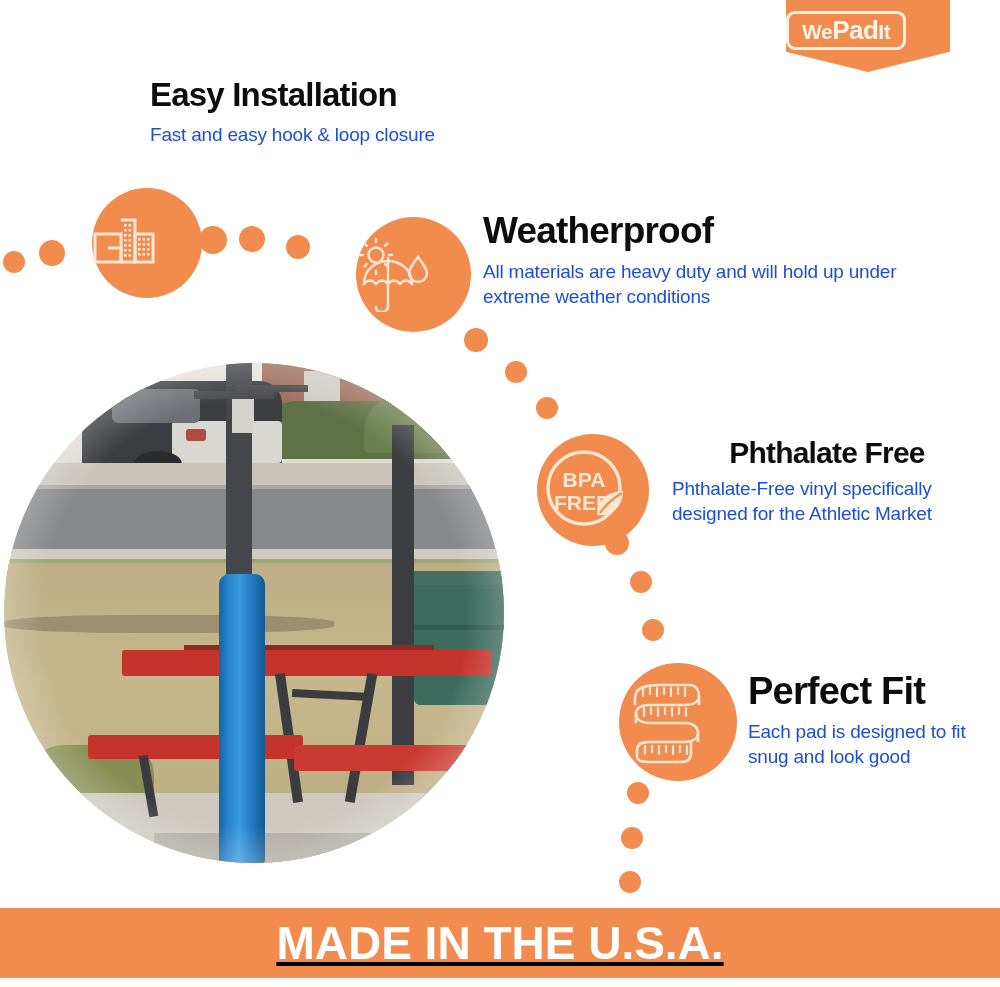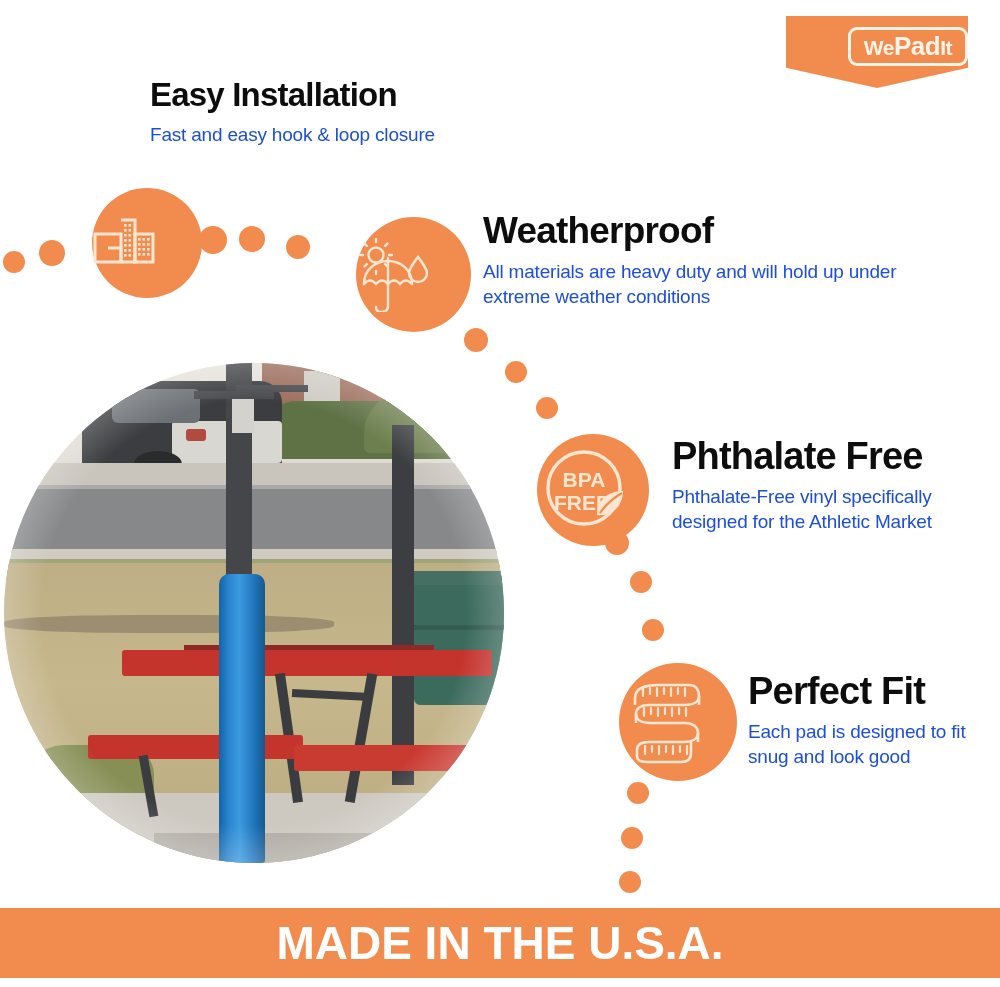--- a/index.html
+++ b/index.html
@@ -7,25 +7,25 @@
   body {
     width:1000px; height:987px;
     font-family:"Liberation Sans", sans-serif;
     position:relative; overflow:hidden;
     background:#ffffff;
   }
 
   
   .logo-badge{
     position:absolute; left:786px; top:0px;
-    width:182px; height:72px;
+    width:164px; height:72px;
     background:var(--orange,#F28B4E);
     -webkit-clip-path: polygon(0 0, 100% 0, 100% 72%, 50% 100%, 0 72%);
     clip-path: polygon(0 0, 100% 0, 100% 72%, 50% 100%, 0 72%);
-    display:flex; align-items:flex-start; justify-content:flex-end;margin-top:16px;
+    display:flex; align-items:flex-start; justify-content:flex-start;
   }
   .logo-inner{
     margin-top:11px;
     border:3px solid #FDF3E7;
     border-radius:9px;
     padding:3px 13px 4px 13px;
     line-height:1;
     white-space:nowrap;
   }
   .logo-inner span{ color:#FDF3E7; font-weight:bold; letter-spacing:-0.5px; }
@@ -47,21 +47,21 @@
 
   #blk-install{ position:absolute; left:150px; top:78px; width:420px; }
   #blk-install .feat-title{ font-size:33px; }
   #blk-install .feat-sub{ font-size:19px; margin-top:9px; }
 
   #blk-weather{ position:absolute; left:483px; top:212px; width:420px; }
   #blk-weather .feat-title{ font-size:37px; }
   #blk-weather .feat-sub{ font-size:19px; margin-top:8px; }
 
   #blk-phth{ position:absolute; left:672px; top:437px; width:310px; }
-  #blk-phth .feat-title{ font-size:38px; }
+  #blk-phth .feat-title{ font-size:30px;text-align:center; }
   #blk-phth .feat-sub{ font-size:19px; margin-top:7px; }
 
   #blk-fit{ position:absolute; left:748px; top:672px; width:250px; }
   #blk-fit .feat-title{ font-size:38px; }
   #blk-fit .feat-sub{ font-size:19px; margin-top:7px; }
 
   
   .disc{
     position:absolute; border-radius:50%;
     background:var(--orange,#F28B4E);
@@ -132,21 +132,21 @@
   .ph-canlip{ left:406px; top:208px; width:100px; height:14px; background:#456f63; border-radius:5px; }
   .ph-canband{ left:410px; top:262px; width:92px; height:5px; background:#335c50; }
   .ph-shadow{ left:150px; top:470px; width:300px; height:30px; background:#9a968e; opacity:.55; }
   .ph-fade{ left:0; top:0; width:500px; height:500px;
             background:radial-gradient(circle at 50% 50%, rgba(255,255,255,0) 60%, rgba(255,255,255,.55) 88%, rgba(255,255,255,.95) 100%); }
 
   
   .usa-banner{
     position:absolute; left:0; top:908px; width:1000px; height:70px;
     background:var(--orange,#F6904F);
-    display:flex; align-items:center; justify-content:center;
+    display:flex; align-items:center; justify-content:center;text-decoration:underline;
   }
   .usa-banner .txt{
     color:#ffffff; font-weight:bold;
     font-size:46px; letter-spacing:0px;
     line-height:1;
   }
 </style>
 </head>
 <body style="--orange:#F28B4E">
 

